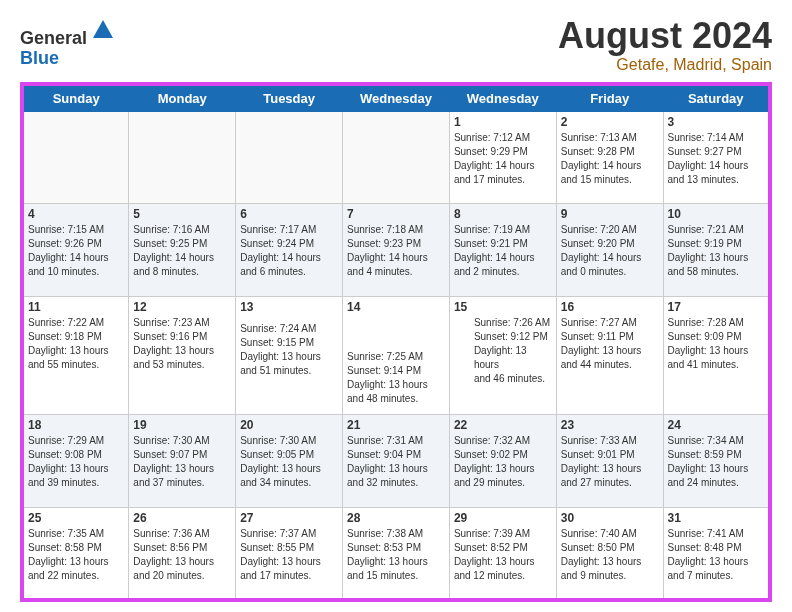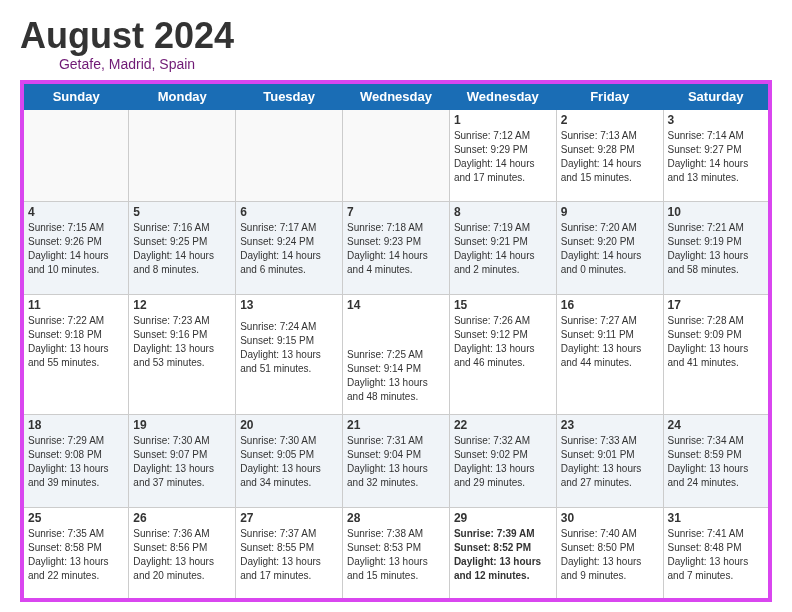--- a/index.html
+++ b/index.html
@@ -42,23 +42,22 @@
     .title-block {
       text-align: right;
     }
     .month-title {
       font-size: 36px;
       font-weight: bold;
       color: #333;
       line-height: 1.1;
     }
     .location {
-      font-size: 14px;
-      color: #701a75;
-      text-align: center;
+      font-size: 16px;
+      color: #a16207;
     }
     .calendar {
       flex: 1;
       border: 4px solid #d946ef;
       border-collapse: collapse;
       width: 100%;
       table-layout: fixed;
     }
     .calendar th {
       background-color: #1a6db5;
@@ -109,20 +108,32 @@
       border-radius: 50%;
       margin-right: 6px;
       flex-shrink: 0;
     }
   </style>
 </head>
 <body>
 
 <div class="page">
   <div class="header">
+    <div class="logo">
+      <div>
+        <div class="logo-text">
+          <span class="logo-general">General</span><svg class="logo-icon" viewBox="0 0 28 28">
+              <polygon points="14,4 24,22 4,22" fill="#1a6db5"></polygon>
+            </svg>
+        </div>
+        <div class="logo-text">
+          <span class="logo-blue">Blue</span>
+        </div>
+      </div>
+    </div>
     <div class="title-block">
       <div class="month-title">August 2024</div>
       <div class="location">Getafe, Madrid, Spain</div>
     </div>
   </div>
 
   <table class="calendar">
     <thead>
       <tr>
         <th>Sunday</th>
@@ -237,21 +248,21 @@
           </td>
           <td>
             <div class="day-number">14</div>
             <div class="day-info" style="white-space: pre-line; margin-top: 36px;">Sunrise: 7:25 AM
 Sunset: 9:14 PM
 Daylight: 13 hours
 and 48 minutes.</div>
           </td>
           <td>
             <div class="day-number">15</div>
-            <div class="day-info" style="white-space: pre-line;">Sunrise: 7:26 AM
+            <div class="day-info" style="white-space: pre-line; margin-left: 20px;">Sunrise: 7:26 AM
 Sunset: 9:12 PM
 Daylight: 13 hours
 and 46 minutes.</div>
           </td>
           <td>
             <div class="day-number">16</div>
             <div class="day-info" style="white-space: pre-line;">Sunrise: 7:27 AM
 Sunset: 9:11 PM
 Daylight: 13 hours
 and 44 minutes.</div>
@@ -339,21 +350,21 @@
           </td>
           <td>
             <div class="day-number">28</div>
             <div class="day-info" style="white-space: pre-line;">Sunrise: 7:38 AM
 Sunset: 8:53 PM
 Daylight: 13 hours
 and 15 minutes.</div>
           </td>
           <td>
             <div class="day-number">29</div>
-            <div class="day-info" style="white-space: pre-line; font-weight: bold;">Sunrise: 7:39 AM
+            <div class="day-info" style="white-space: pre-line;">Sunrise: 7:39 AM
 Sunset: 8:52 PM
 Daylight: 13 hours
 and 12 minutes.</div>
           </td>
           <td>
             <div class="day-number">30</div>
             <div class="day-info" style="white-space: pre-line;">Sunrise: 7:40 AM
 Sunset: 8:50 PM
 Daylight: 13 hours
 and 9 minutes.</div>

